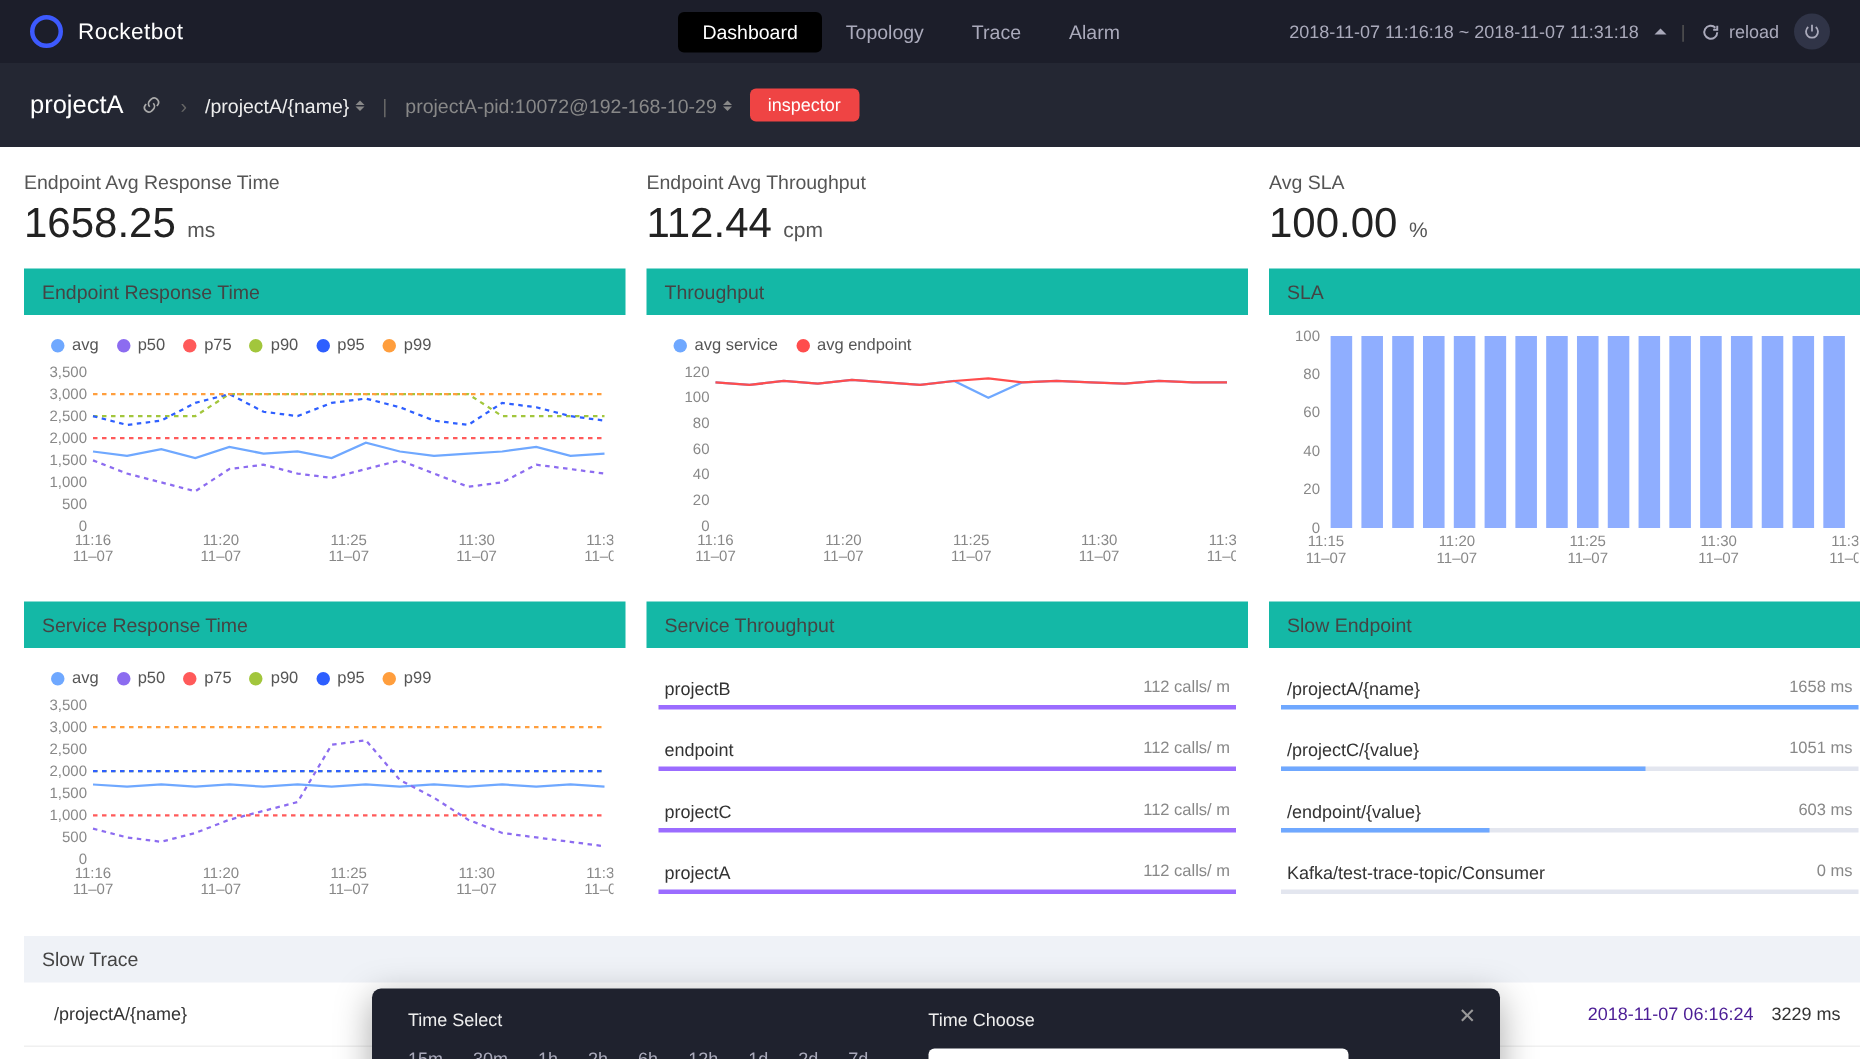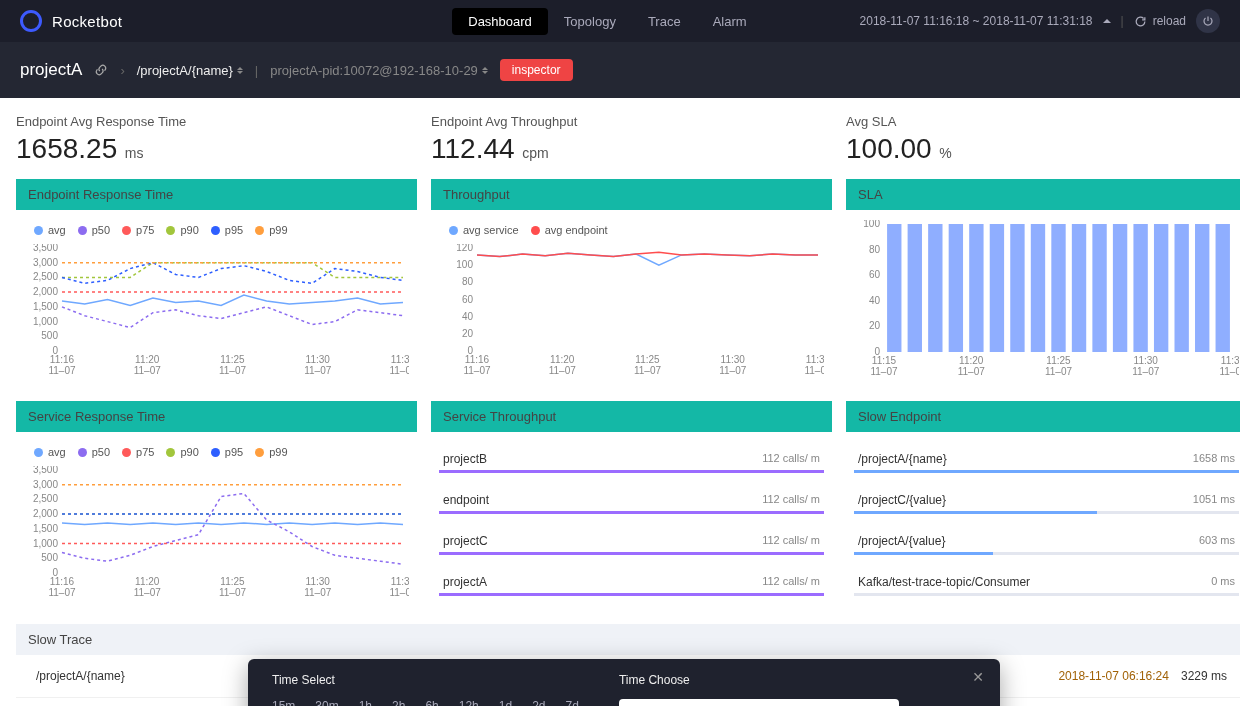--- a/index.html
+++ b/index.html
@@ -34,21 +34,21 @@
 .legend { display: flex; gap: 12px; flex-wrap: wrap; margin: 4px 0 8px 10px; font-size: 11px; color: #555; }
 .legend-item { display: flex; align-items: center; gap: 5px; }
 .dot { width: 9px; height: 9px; border-radius: 50%; }
 .list-row { display: flex; justify-content: space-between; padding: 10px 4px 4px; font-size: 12px; color: #333; }
 .list-row .sm { color: #888; font-size: 11px; }
 .bar-track { height: 3px; background: #e3e6ef; margin-bottom: 10px; }
 .bar-fill { height: 100%; }
 .slow-head { background: #eff2f7; padding: 8px 12px; font-size: 13px; color: #444; }
 .slow-rows { display: grid; grid-template-columns: 1fr 1fr 1fr; }
 .slow-cell { display: flex; justify-content: space-between; align-items: center; padding: 14px 20px; border-bottom: 1px solid #f0f0f0; font-size: 12px; }
-.slow-cell .time { color: #a16207; margin-right: 12px; margin-left: 18px; }
+.slow-cell .time { color: #4c1d95; margin-right: 12px; margin-left: 18px; }
 .slow-cell .ms { color: #333; font-weight: 500; }
 svg text { font-size: 10px; fill: #888; }
 .timebox { position: absolute; left: 248px; bottom: 10px; width: 752px; background: #1f222e; border-radius: 6px; padding: 14px 24px 18px; color: #ccc; box-shadow: 0 6px 24px rgba(0,0,0,0.35); display: flex; gap: 40px; }
 .timebox .col { display: flex; flex-direction: column; gap: 12px; }
 .timebox .head { font-size: 12px; color: #eee; font-weight: 500; }
 .time-opts { display: flex; gap: 20px; font-size: 12px; color: #aab; }
 .time-opts span { cursor: pointer; }
 .input-like { background: #fff; color: #666; padding: 8px 12px; border-radius: 4px; width: 280px; display: flex; justify-content: space-between; font-size: 12px; }
 .close-x { position: absolute; right: 16px; top: 10px; color: #999; cursor: pointer; font-size: 14px; }
 .wrap { position: relative; width: 1240px; }
@@ -366,21 +366,21 @@
             <div class="bar-fill" style="width:100%;background:#6fa8ff"></div>
           </div>
           <div class="list-row">
             <span>/projectC/{value}</span>
             <span class="sm">1051 ms</span>
           </div>
     <div class="bar-track">
             <div class="bar-fill" style="width:63%;background:#6fa8ff"></div>
           </div>
           <div class="list-row">
-            <span>/projectA/{value}</span>
+            <span>/endpoint/{value}</span>
             <span class="sm">603 ms</span>
           </div>
     <div class="bar-track">
             <div class="bar-fill" style="width:36%;background:#6fa8ff"></div>
           </div>
           <div class="list-row">
             <span>Kafka/test-trace-topic/Consumer</span>
             <span class="sm">0 ms</span>
           </div>
     <div class="bar-track">

